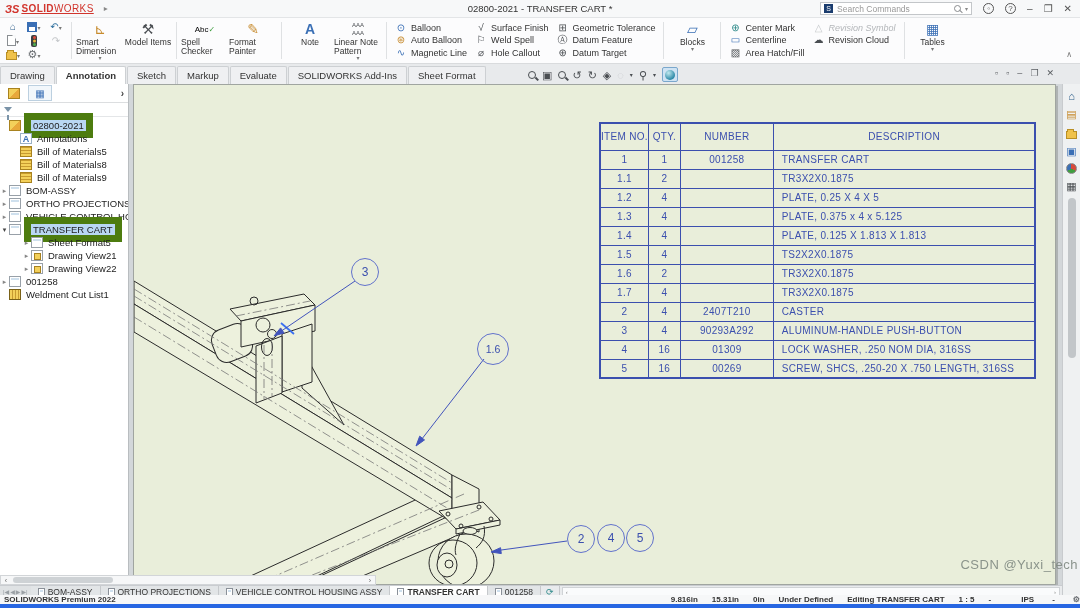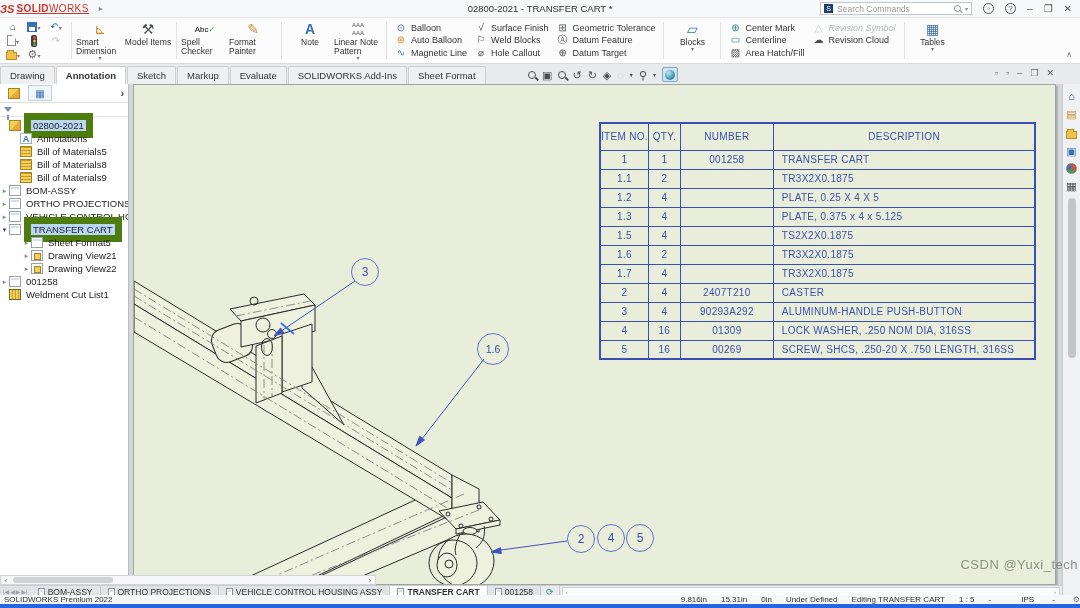--- a/index.html
+++ b/index.html
@@ -2,21 +2,21 @@
 <html><head>
 <meta charset="utf-8">
 <style>
   * { margin:0; padding:0; box-sizing:border-box; }
   html,body { width:1080px; height:608px; overflow:hidden;
     font-family:"Liberation Sans", sans-serif; background:#d3d7da; position:relative; }
 
   
   #titlebar { position:absolute; left:0; top:0; width:1080px; height:18px;
     background:#f7f8f9; display:flex; align-items:center; border-bottom:1px solid #e3e5e7; z-index:50; }
-  .logo { display:flex; align-items:center; gap:2px; }
+  .logo { display:flex; align-items:center; gap:2px; padding-left:5px; }
   .logo-mark { color:#d1342c; font-weight:bold; font-style:italic; font-size:11px; }
   .logo-text { color:#d1342c; font-size:10px; letter-spacing:.4px;text-decoration:underline; }
   .logo-text b { font-weight:bold; }
   .logo-expand { color:#888; font-size:8px; margin-left:8px; }
   .win-title { position:absolute; left:0; right:0; text-align:center; font-size:9.5px; color:#333; pointer-events:none; }
   .tb-right { margin-left:auto; display:flex; align-items:center; gap:11px; padding-right:8px; z-index:2; }
   .searchbox { width:152px; height:13px; border:1px solid #c3c6c9; background:#fff;
     display:flex; align-items:center; gap:4px; font-size:8.5px; color:#999; padding:0 3px; }
   .sb-logo { width:9px; height:9px; background:#1a3c6e; color:#fff; font-size:7px; line-height:9px; text-align:center; flex:0 0 auto; }
   .sb-ph { flex:1 1 auto; white-space:nowrap; overflow:hidden; }
@@ -147,21 +147,21 @@
   .stab { display:flex; align-items:center; gap:3px; padding:0 7px; border-right:1px solid #c6c9cc;
     background:#e2e5e7; color:#333; white-space:nowrap; }
   .stab .pg { width:7px; height:8px; background:#fff; border:1px solid #8a9098; position:relative; flex:0 0 auto; }
   .stab .pg:after { content:""; position:absolute; left:1px; top:1px; right:1px; height:2px; background:#cfe0ee; }
   .stab.active { background:#fff; font-weight:bold; }
   .rebuild { display:flex; align-items:center; padding:0 5px; color:#2e8a8a; font-size:9px; border-right:1px solid #c6c9cc; }
   .ttrack { flex:1; background:#fafbfc; border:1px solid #d0d3d6; margin:1px 2px; display:flex; align-items:center; justify-content:space-between; padding:0 3px; }
   .ttrack span { font-size:6px; color:#888; }
 
   #statusbar { position:absolute; left:0; top:595px; width:1080px; height:9px; background:#f6f7f8;
-    display:flex; align-items:center; font-size:8px; color:#333; z-index:36; }
+    display:flex; align-items:center; font-size:8px; color:#333; z-index:36;font-weight:bold; }
   #statusbar .sb-left { padding-left:4px; }
   #statusbar .sb-mid { margin-left:auto; display:flex; gap:14px; }
   #statusbar .sb-right { display:flex; gap:18px; margin-left:30px; align-items:flex-start; }
   #bluestrip { position:absolute; left:0; top:604px; width:1080px; height:4px; background:#2766e2; z-index:40; }
 
   
   #watermark { position:absolute; right:2px; top:557px; font-size:13px; letter-spacing:.5px;
     color:rgba(128,138,130,.9); z-index:37; }
 </style>
 </head>
@@ -250,21 +250,21 @@
     </div>
   </div>
 
   <div class="stackcol">
     <div class="srow">
       <span class="sicon col-dark">√</span>
       <span class="slabel">Surface Finish</span>
     </div>
     <div class="srow">
       <span class="sicon col-dark">⚐</span>
-      <span class="slabel">Weld Blocks</span>
+      <span class="slabel">Weld Spell</span>
     </div>
     <div class="srow">
       <span class="sicon col-dark">⌀</span>
       <span class="slabel">Hole Callout</span>
     </div>
   </div>
 
   <div class="stackcol">
     <div class="srow">
       <span class="sicon col-dark">⊞</span>
@@ -546,20 +546,26 @@
               <td></td>
               <td class="desc">PLATE, 0.25 X 4 X 5</td>
             </tr>
         <tr>
               <td>1.3</td>
               <td>4</td>
               <td></td>
               <td class="desc">PLATE, 0.375 x 4 x 5.125</td>
             </tr>
         <tr>
+              <td>1.4</td>
+              <td>4</td>
+              <td></td>
+              <td class="desc">PLATE, 0.125 X 1.813 X 1.813</td>
+            </tr>
+        <tr>
               <td>1.5</td>
               <td>4</td>
               <td></td>
               <td class="desc">TS2X2X0.1875</td>
             </tr>
         <tr>
               <td>1.6</td>
               <td>2</td>
               <td></td>
               <td class="desc">TR3X2X0.1875</td>

